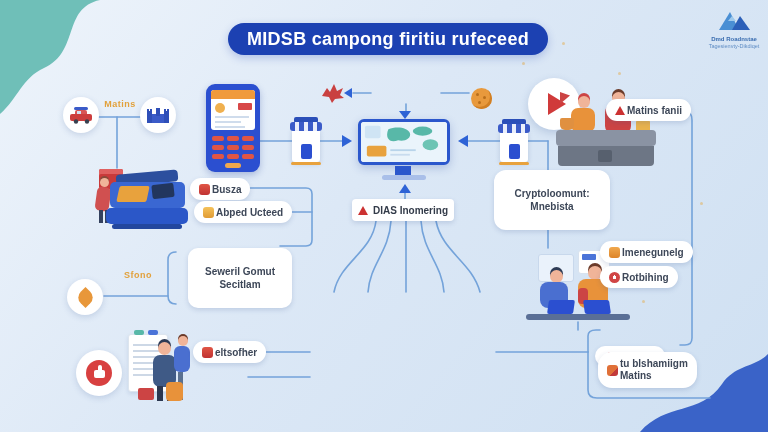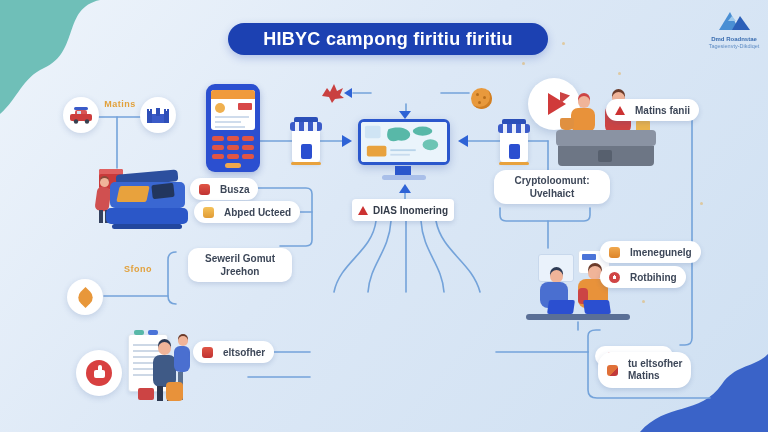--- a/index.html
+++ b/index.html
@@ -12,25 +12,25 @@
     border-radius:17px;color:#fff;font-size:18px;font-weight:bold;display:flex;align-items:center;
     justify-content:center;letter-spacing:.3px;box-shadow:0 3px 8px rgba(28,65,178,.25)}
   
   .logo{position:absolute;left:700px;top:8px;width:68px;text-align:center}
   .logo-text1{font-size:6px;font-weight:bold;color:#3a6db0;line-height:7px}
   .logo-text2{font-size:5.5px;color:#5e8cc4;line-height:7px}
   
   .wcircle{position:absolute;background:#fff;border-radius:50%;box-shadow:0 2px 6px rgba(60,90,150,.2);
     display:flex;align-items:center;justify-content:center}
   
-  .pill{position:absolute;display:inline-flex;align-items:center;gap:10px;background:#fff;
+  .pill{position:absolute;display:inline-flex;align-items:center;gap:2px;background:#fff;
     border-radius:12px;height:22px;padding:0 9px;box-shadow:0 2px 5px rgba(50,80,140,.18);
     font-size:10px;font-weight:bold;color:#3d4758;white-space:nowrap}
   .boxlbl{position:absolute;background:#fff;border-radius:10px;box-shadow:0 2px 5px rgba(50,80,140,.18);
-    font-size:10px;font-weight:bold;color:#3d4758;text-align:center;padding:4px 8px;line-height:13px}
+    font-size:10px;font-weight:bold;color:#3d4758;text-align:center;padding:17px 8px;line-height:13px}
   .rect-lbl{position:absolute;background:#fff;border-radius:4px;box-shadow:0 2px 5px rgba(50,80,140,.18);
     font-size:10px;font-weight:bold;color:#333b49;display:flex;align-items:center;justify-content:center;gap:5px}
   .orange-word{position:absolute;font-size:9px;font-weight:bold;color:#e2a13c;letter-spacing:.5px;text-align:center}
   
   .tri-red{width:0;height:0;border-left:5px solid transparent;border-right:5px solid transparent;border-bottom:9px solid #cc3232}
   .sq{width:11px;height:11px;border-radius:3px;flex:0 0 auto}
   .sq.red{background:linear-gradient(180deg,#e05545,#c03232)}
   .sq.orange{background:linear-gradient(180deg,#f0a84e,#dd8428)}
   .sq.yellow{background:linear-gradient(180deg,#f5c25a,#e09b35)}
   .sq.redflower{background:radial-gradient(circle at 50% 50%,#fff 0 2px,#d04545 2px);border-radius:50%}
@@ -129,21 +129,21 @@
     <path d="M548,221 V248"></path>
     <path d="M578,322 V330"></path>
 
     <polygon points="342,135 352,141 342,147" fill="#2e63d6" stroke="none"></polygon>
     <polygon points="468,135 458,141 468,147" fill="#2e63d6" stroke="none"></polygon>
     <polygon points="399,111 411,111 405,119" fill="#2e63d6" stroke="none"></polygon>
     <polygon points="399,193 411,193 405,184" fill="#2e63d6" stroke="none"></polygon>
     <polygon points="352,88 352,98 344,93" fill="#2e63d6" stroke="none"></polygon>
   </svg>
 
-  <div class="title-pill">HIBYC campong firitiu firitiu</div>
+  <div class="title-pill">MIDSB campong firitiu rufeceed</div>
 
   <div class="logo">
     <svg width="38" height="24" style="display:inline-block">
       <path d="M4,22 L15,4 L24,22 Z" fill="#4a8fd4"></path>
       <path d="M17,22 L25,8 L35,22 Z" fill="#2b5fb8"></path>
       <path d="M13,13 L17,8 L21,13 Z" fill="#9ec9ec"></path>
     </svg>
     <div class="logo-text1">Dmd Roadnstae</div>
     <div class="logo-text2">Tagesienvty-Dikdiqet</div>
   </div>
@@ -257,27 +257,27 @@
     <span class="sq red"></span>
     <span>Busza</span>
   </div>
   <div class="pill" style="left:194px;top:201px">
     <span class="sq yellow"></span>
     <span>Abped Ucteed</span>
   </div>
 
   <div class="boxlbl" style="left:188px;top:248px;width:88px">
     <div>Seweril Gomut</div>
-    <div>Jreehon</div>
+    <div>Secitlam</div>
   </div>
 
   <div class="wcircle" style="left:67px;top:279px;width:36px;height:36px">
     <div class="leaf"></div>
   </div>
-  <div class="orange-word" style="left:118px;top:264px;width:40px">Sfono</div>
+  <div class="orange-word" style="left:118px;top:270px;width:40px">Sfono</div>
 
   <div class="wcircle" style="left:76px;top:350px;width:46px;height:46px">
     <div class="red-badge">
         <div class="t1"></div>
         <div class="t2"></div>
       </div>
   </div>
   <div class="ill" style="left:108px;top:330px;width:84px;height:72px">
     <div style="left:20px;top:4px;width:38px;height:56px;background:#fff;border:1px solid #dde5ee;border-radius:3px;box-shadow:0 2px 4px rgba(60,90,150,.15)"></div>
     <div style="left:26px;top:0;width:10px;height:5px;background:#58b8a8;border-radius:2px"></div>
@@ -311,21 +311,21 @@
     <div style="left:2px;top:58px;width:96px;height:20px;background:#6d7685;border-radius:0 0 4px 4px"></div>
     <div style="left:42px;top:62px;width:14px;height:12px;background:#57606e;border-radius:2px"></div>
   </div>
   <div class="pill" style="left:606px;top:99px">
     <span class="tri-red"></span>
     <span>Matins fanii</span>
   </div>
 
   <div class="boxlbl" style="left:494px;top:170px;width:100px;border-radius:12px">
     <div>Cryptoloomunt:</div>
-    <div>Uvelhaict</div>
+    <div>Mnebista</div>
   </div>
 
   <div class="ill" style="left:526px;top:250px;width:104px;height:72px">
     <div style="left:12px;top:4px;width:34px;height:26px;background:#eaf2fb;border:1px solid #c8d8ec;border-radius:3px"></div>
     <div style="left:52px;top:0;width:30px;height:22px;background:#fff;border:1px solid #d8e2ee;border-radius:3px"></div>
     <div style="left:56px;top:4px;width:14px;height:6px;background:#4a73d8;border-radius:1px"></div>
     <div style="left:24px;top:20px;width:13px;height:13px;border-radius:50%;background:#f0b499;box-shadow:0 -3px 0 #2e3b55"></div>
     <div style="left:14px;top:32px;width:28px;height:26px;background:#4a6fd0;border-radius:8px"></div>
     <div style="left:62px;top:16px;width:14px;height:14px;border-radius:50%;background:#f0b499;box-shadow:0 -3px 0 #6b3b2a"></div>
     <div style="left:52px;top:29px;width:30px;height:29px;background:#e8923a;border-radius:8px"></div>
@@ -343,18 +343,18 @@
     <span>Rotbihing</span>
   </div>
 
   <div class="pill" style="left:595px;top:346px;height:20px">
     <span class="tri-red" style="border-bottom-color:#c93a50"></span>
     <span>Aperima</span>
   </div>
   <div class="pill" style="left:598px;top:352px;height:36px;border-radius:14px">
     <span class="sq" style="background:linear-gradient(135deg,#e07038 60%,#c23a3a 60%)"></span>
     <span style="display:flex;flex-direction:column;line-height:12px;text-align:left">
-      <span>tu eltsofher</span>
+      <span>tu blshamiigm</span>
       <span>Matins</span>
     </span>
   </div>
 
 </div>
 
 </body></html>

